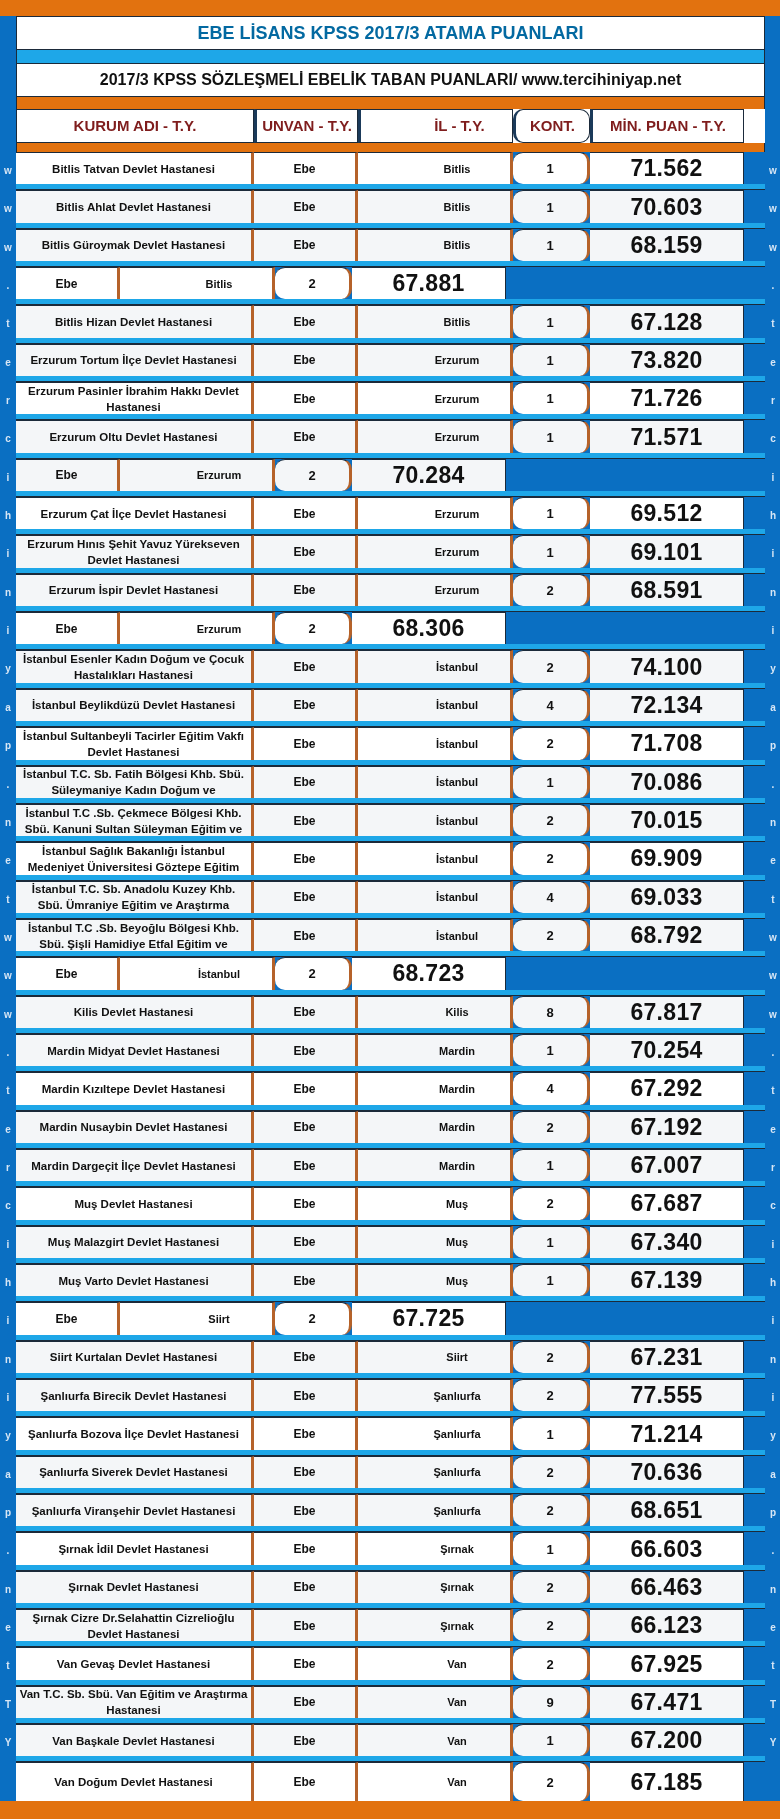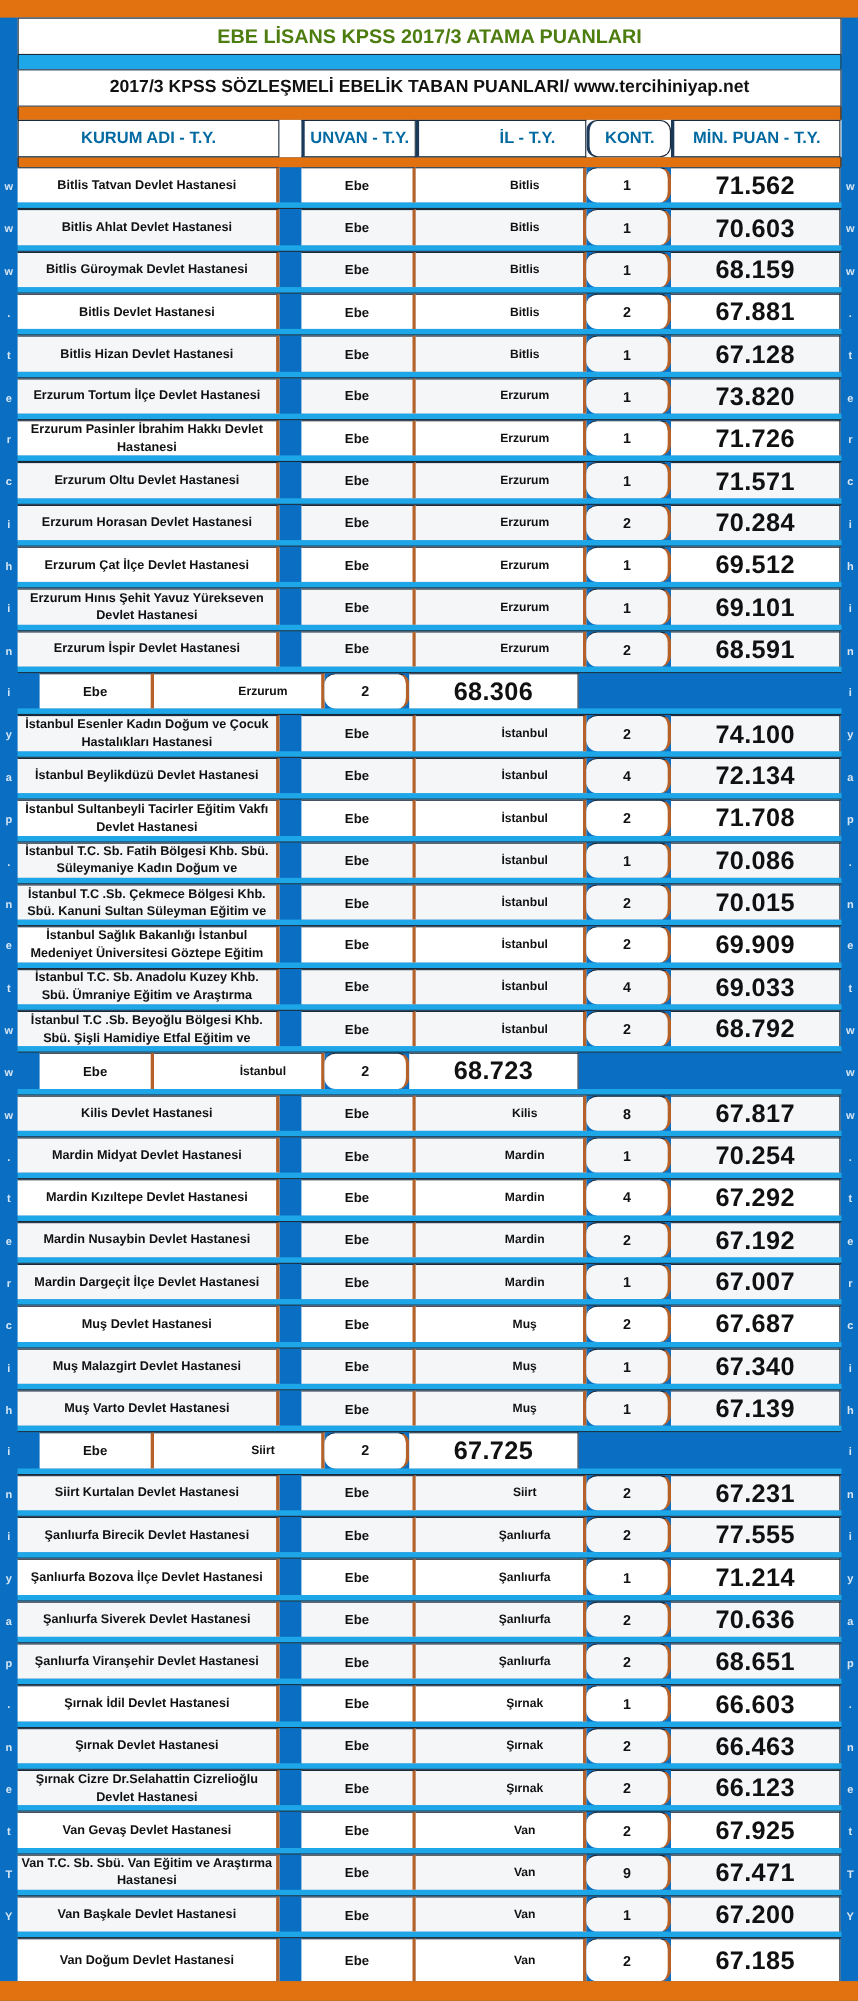--- a/index.html
+++ b/index.html
@@ -13,38 +13,38 @@
   .side { position: absolute; top: 152px; width: 16px; }
   .side.left { left: 0; }
   .side.right { left: 765px; }
   .side .ch {
     height: 38.35px; line-height: 38.35px; text-align: center;
     color: #d7e6f5; font-size: 10px; font-weight: bold;
   }
   .sheet { position: absolute; left: 16px; top: 16px; width: 749px; }
   .title-row {
     height: 34px; background: #ffffff; border: 1px solid #1b2a3a; box-sizing: border-box;
-    text-align: center; line-height: 32px; font-weight: bold; font-size: 18px; color: #4d7c0f;
+    text-align: center; line-height: 32px; font-weight: bold; font-size: 18px; color: #0369a1;
   }
   .blue-band { height: 13px; background: #1ea7e8; border-left: 1px solid #1b2a3a; border-right: 1px solid #1b2a3a; box-sizing: border-box; }
   .sub-row {
     height: 34px; background: #ffffff; border: 1px solid #1b2a3a; box-sizing: border-box;
     text-align: center; line-height: 32px; font-weight: bold; font-size: 16px; color: #111;
   }
   .orange-band { height: 12px; background: #e2720f; border-left: 1px solid #1b2a3a; border-right: 1px solid #1b2a3a; box-sizing: border-box; }
   .orange-band.thin { height: 9px; }
   .hdr { display: flex; height: 34px; background: #ffffff; }
   .hdr .hc {
     box-sizing: border-box; border-left: 3px solid #1b3a5a; border-right: 1px solid #1b2a3a;
-    text-align: center; line-height: 32px; font-weight: bold; font-size: 15px; color: #0369a1;
+    text-align: center; line-height: 32px; font-weight: bold; font-size: 15px; color: #7f1d1d;
     border-top: 1px solid #1b2a3a; border-bottom: 1px solid #1b2a3a;
   }
   .hdr .hc:first-child { border-left: 1px solid #1b2a3a; }
   .c1 { width: 238px; }
-  .c2 { width: 104px; margin-left: 20px; }
+  .c2 { width: 104px; }
   .c3 { width: 155px; padding-left: 46px; }
   .c4 { width: 77px; border-radius: 10px; }
   .c5 { width: 154px; }
   .rows { position: absolute; left: 16px; top: 152px; width: 749px; }
   .row { display: flex; height: 38.35px; box-sizing: border-box; border-bottom: 6px solid #1ea7e8; position: relative; }
   .row::after { content: ""; position: absolute; left: 0; right: 0; bottom: -6px; height: 1px; background: #1b2a3a; }
   .row:last-child { border-bottom: none; }
   .row:last-child::after { display: none; }
   .row.alt .cell { background: #f4f6f8; }
   .cell {
@@ -186,21 +186,20 @@
       <div class="cell c5">70.603</div>
     </div>
     <div class="row alt">
       <div class="cell c1">Bitlis Güroymak Devlet Hastanesi</div>
       <div class="cell c2">Ebe</div>
       <div class="cell c3">Bitlis</div>
       <div class="cell c4">1</div>
       <div class="cell c5">68.159</div>
     </div>
     <div class="row">
-      <div class="cell c1">Bitlis Devlet Hastanesi</div>
       <div class="cell c2">Ebe</div>
       <div class="cell c3">Bitlis</div>
       <div class="cell c4">2</div>
       <div class="cell c5">67.881</div>
     </div>
     <div class="row alt">
       <div class="cell c1">Bitlis Hizan Devlet Hastanesi</div>
       <div class="cell c2">Ebe</div>
       <div class="cell c3">Bitlis</div>
       <div class="cell c4">1</div>
@@ -221,21 +220,20 @@
       <div class="cell c5">71.726</div>
     </div>
     <div class="row alt">
       <div class="cell c1">Erzurum Oltu Devlet Hastanesi</div>
       <div class="cell c2">Ebe</div>
       <div class="cell c3">Erzurum</div>
       <div class="cell c4">1</div>
       <div class="cell c5">71.571</div>
     </div>
     <div class="row alt">
-      <div class="cell c1">Erzurum Horasan Devlet Hastanesi</div>
       <div class="cell c2">Ebe</div>
       <div class="cell c3">Erzurum</div>
       <div class="cell c4">2</div>
       <div class="cell c5">70.284</div>
     </div>
     <div class="row">
       <div class="cell c1">Erzurum Çat İlçe Devlet Hastanesi</div>
       <div class="cell c2">Ebe</div>
       <div class="cell c3">Erzurum</div>
       <div class="cell c4">1</div>

